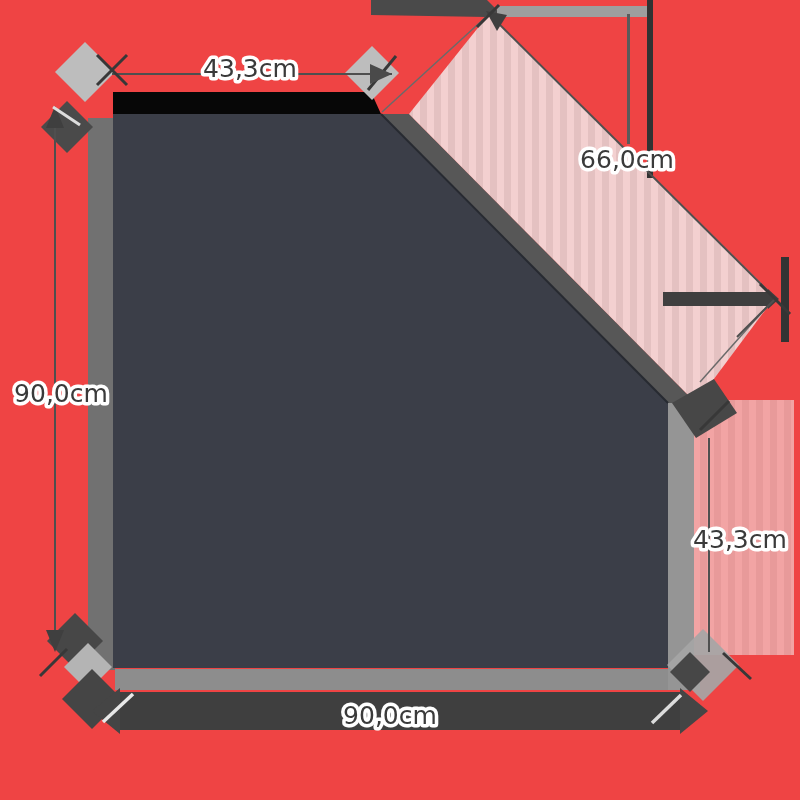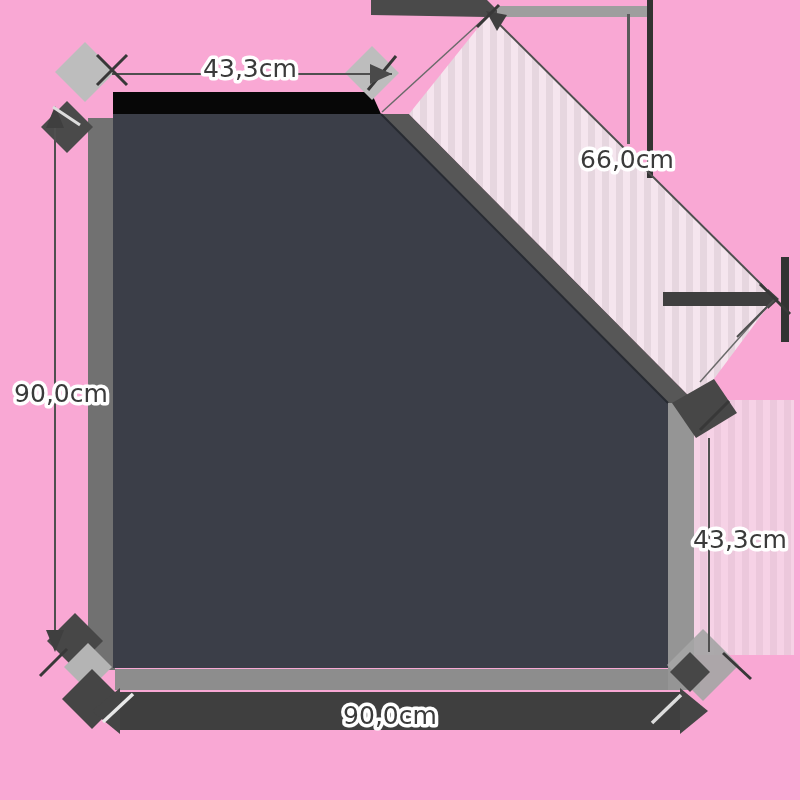--- a/index.html
+++ b/index.html
@@ -1,16 +1,16 @@
 <!DOCTYPE html>
 <html><head>
 <meta charset="utf-8">
 <style>
   html,body{margin:0;padding:0;background:#fff;}
-  .canvas{position:relative;width:800px;height:800px;background:#f9a8d4;overflow:hidden;}
+  .canvas{position:relative;width:800px;height:800px;background:#ef4444;overflow:hidden;}
   svg{display:block;}
   .soft{filter:blur(.5px);}
   text.dim-label{
     font-family:"DejaVu Sans","Liberation Sans",sans-serif;
     font-size:25px;
     fill:#3a3a3a;
     stroke:#ffffff;
     stroke-width:7px;
     stroke-linejoin:round;
     paint-order:stroke;

